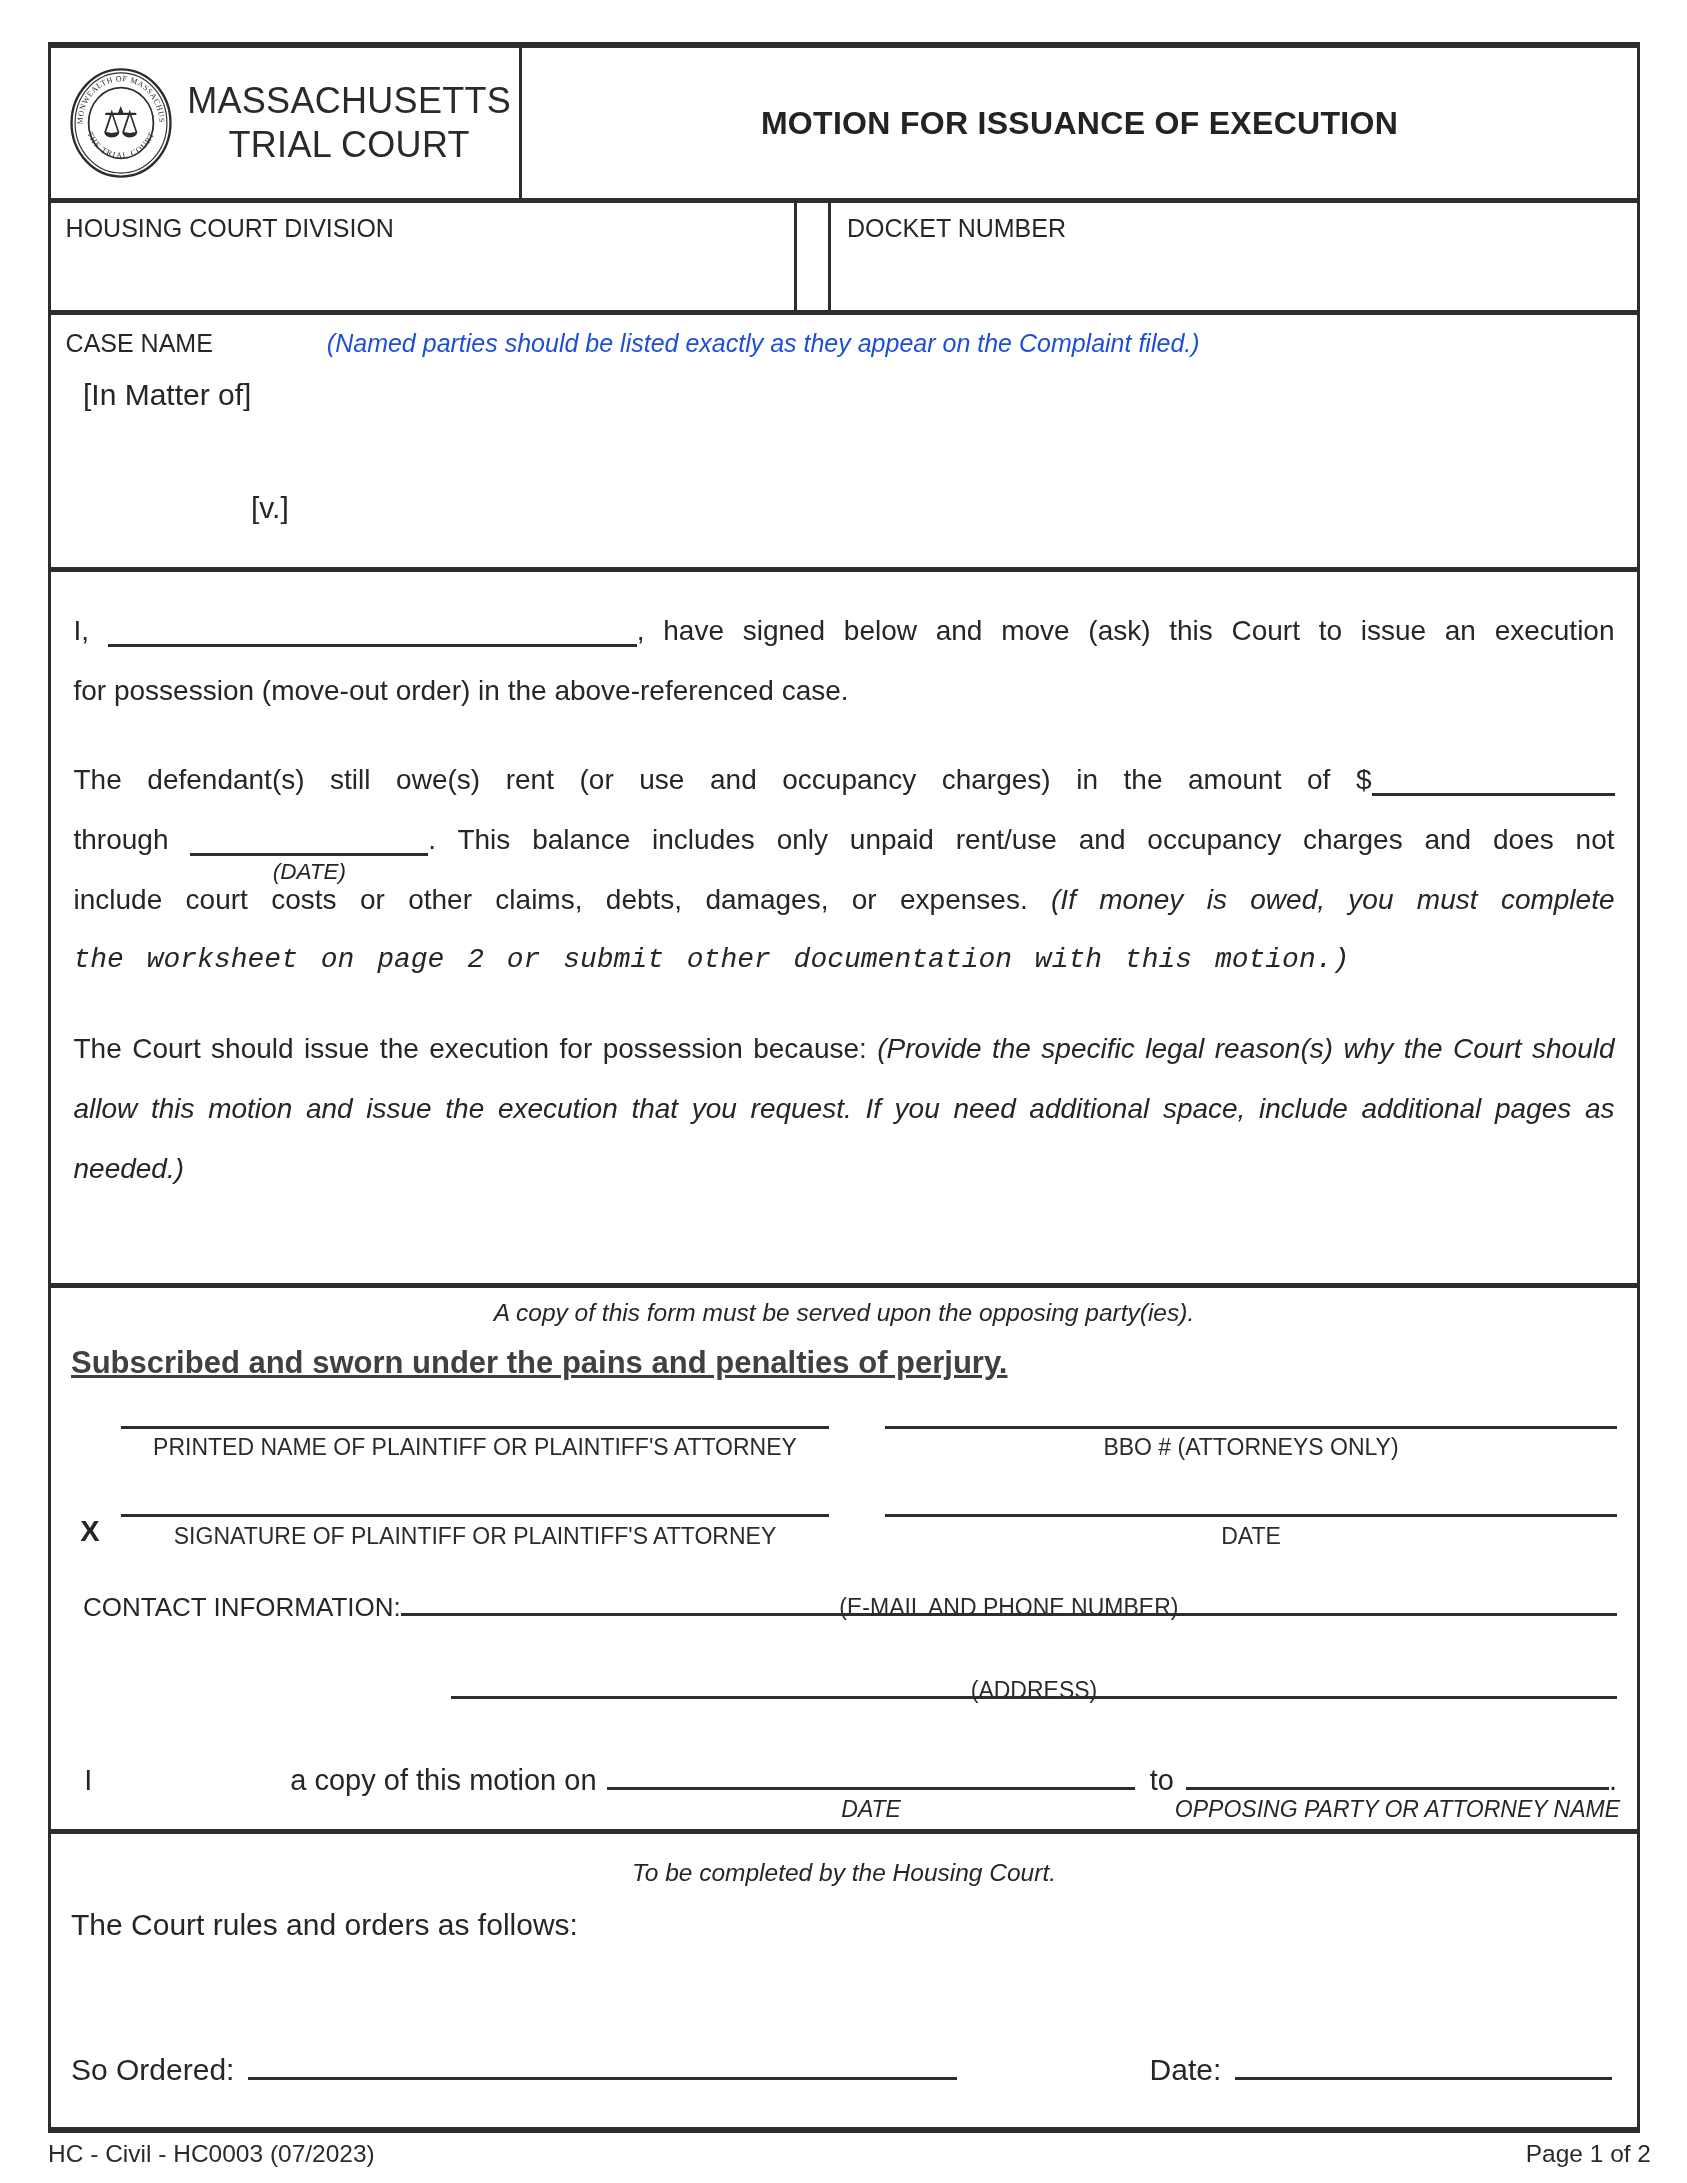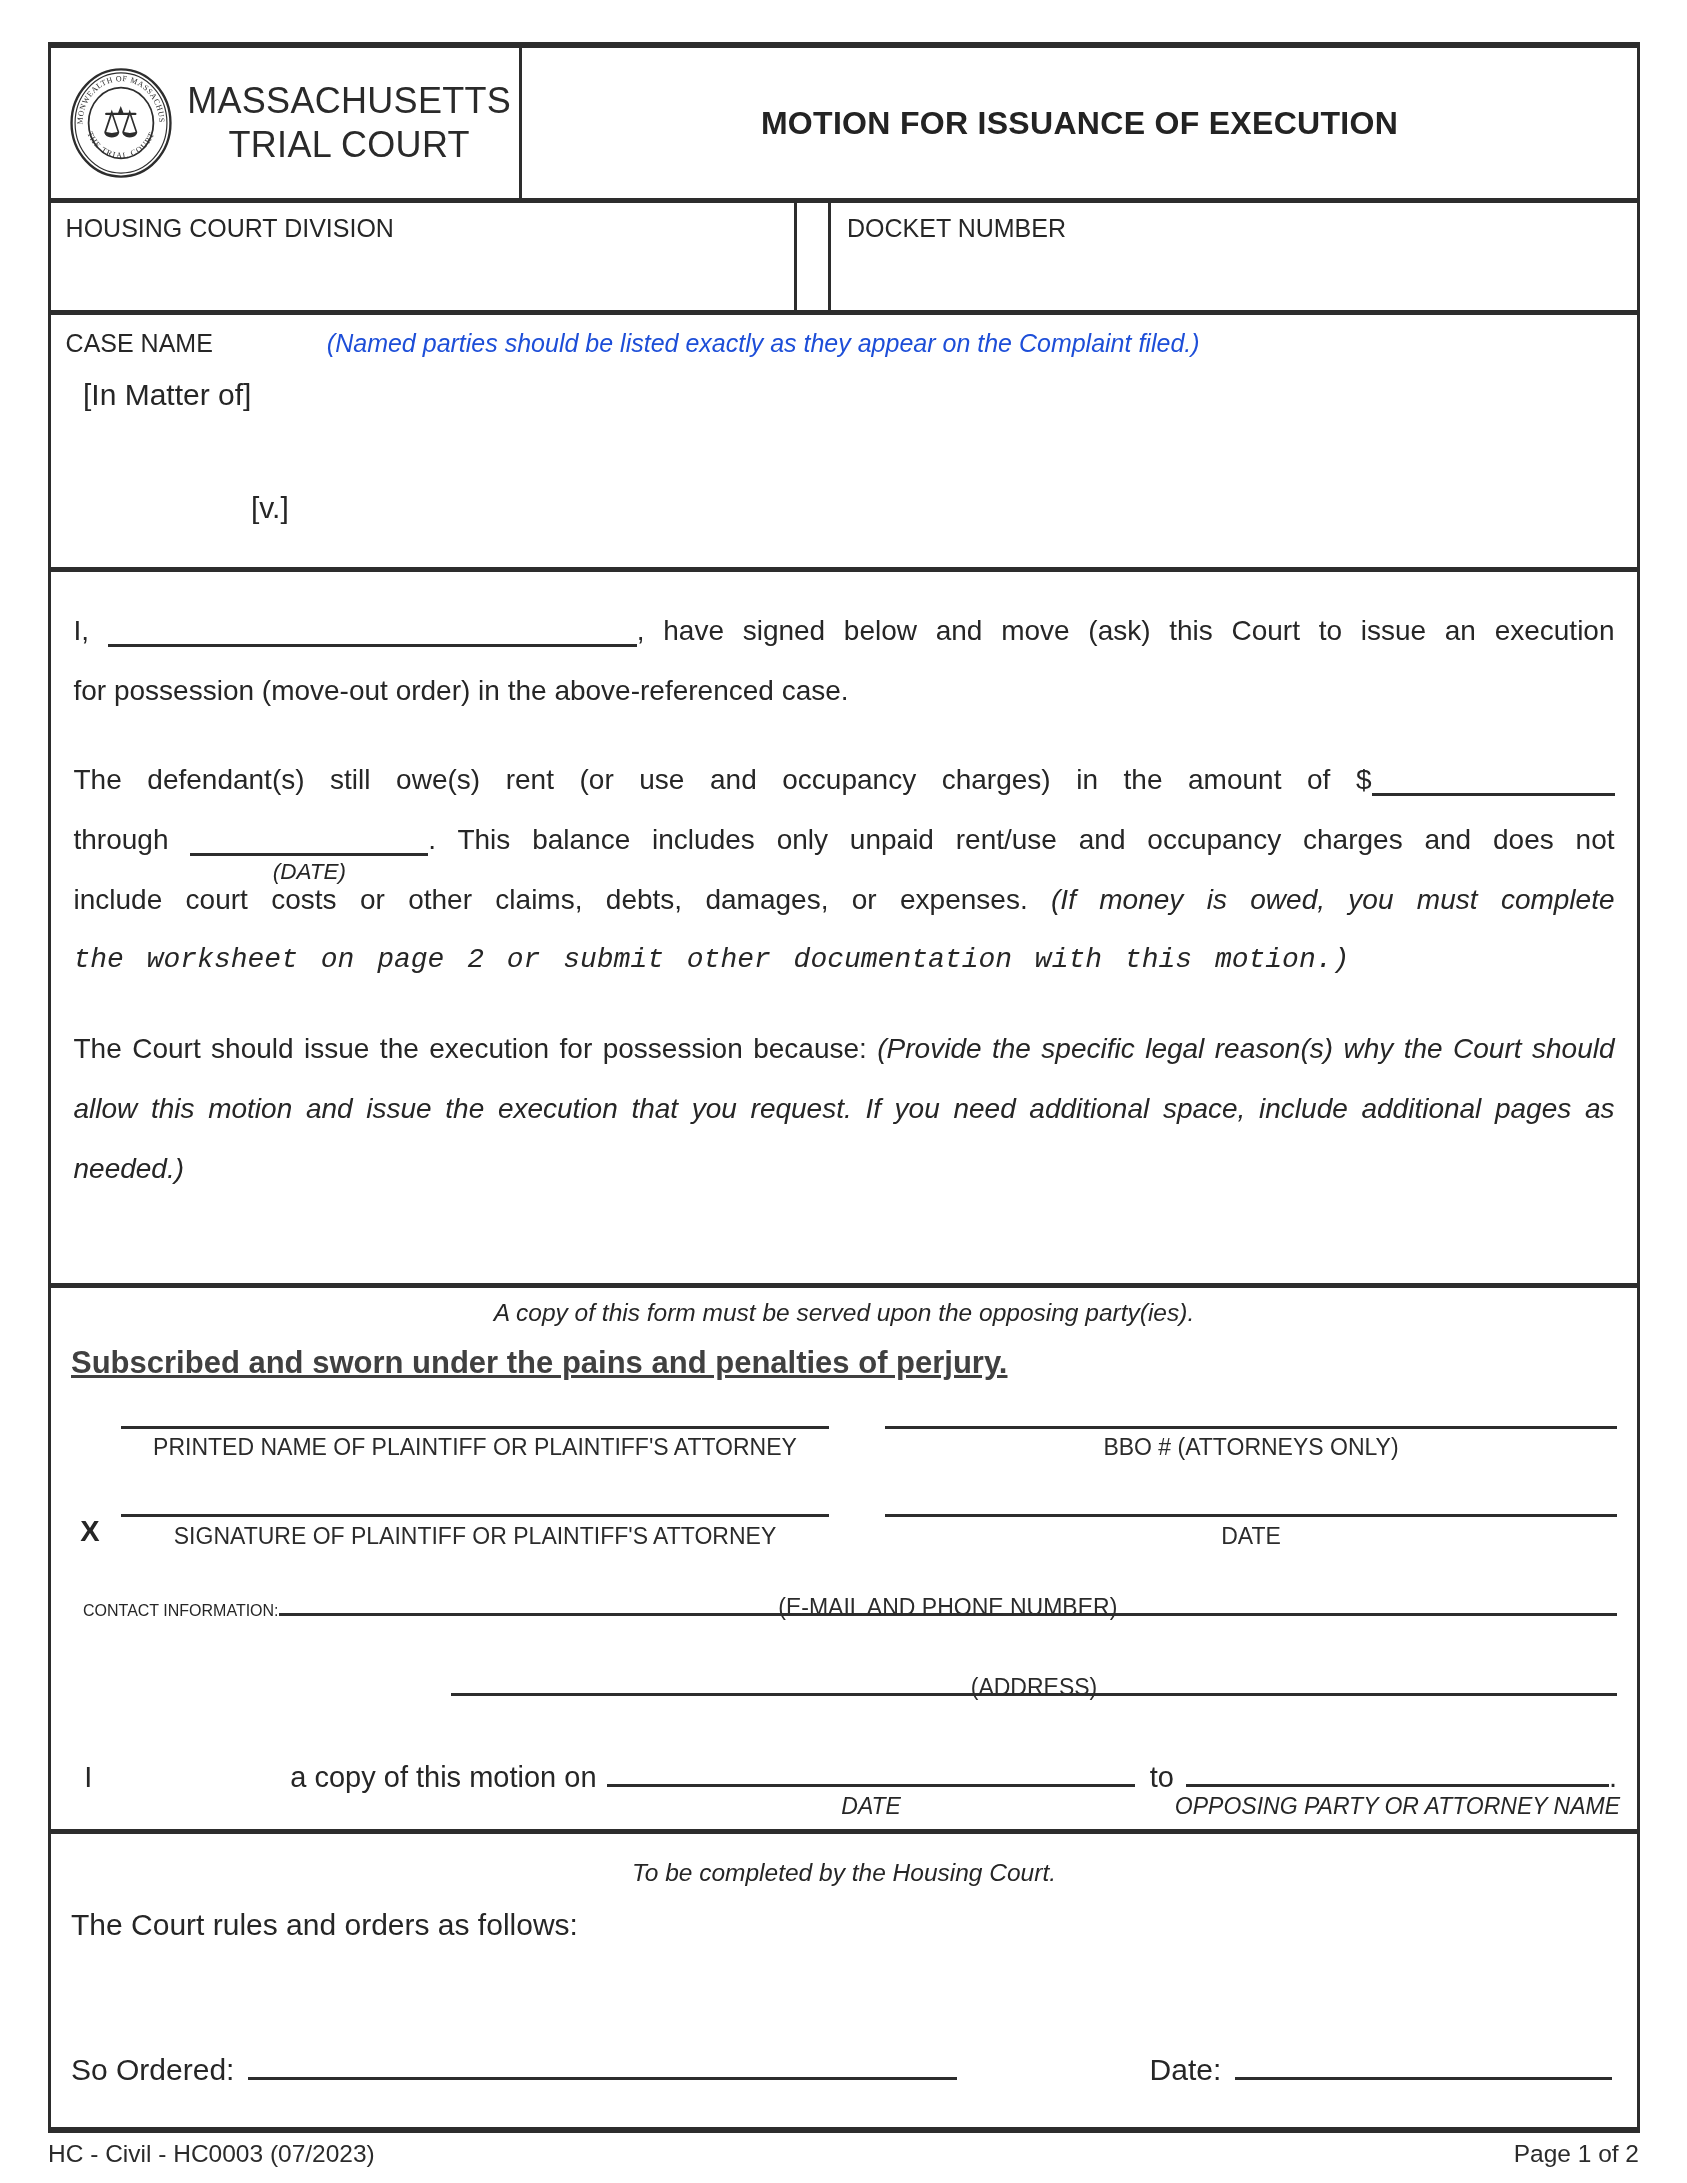--- a/index.html
+++ b/index.html
@@ -75,21 +75,21 @@
   .perjury { height: 546px; padding: 0 20px; }
   .served-note { text-align: center; font-style: italic; font-size: 24.5px; margin-top: 10.6px; }
   .sworn { font-size: 31px; font-weight: bold; margin-top: 18px; color: #404040; text-decoration: underline; }
   .sig-grid { display: grid; grid-template-columns: 50px 708px 56px 1fr; margin-top: 10.6px; }
   .sline { border-bottom: 3.3px solid #2d2d2d; }
   .h1line { height: 38px; }
   .h2line { height: 56px; }
   .slabel { text-align: center; font-size: 23px; margin-top: 5.3px; color: #2b2b2b; }
   .xcell { display: flex; align-items: flex-end; padding-bottom: 1.3px; font-size: 29px; font-weight: bold; padding-left: 9.3px; }
   .contact-row { display: flex; align-items: baseline; margin-top: 36px; padding-left: 12px; }
-  .contact-label { font-size: 16px; white-space: nowrap; }
+  .contact-label { font-size: 26px; white-space: nowrap; }
   .cline { flex: 1; position: relative; border-bottom: 3.3px solid #2d2d2d; height: 30px; }
   .under-label {
     position: absolute; top: 8px; left: 50%; transform: translateX(-50%);
     font-size: 23px; white-space: nowrap; color: #2b2b2b;
   }
   .address-row { margin-left: 380px; margin-top: 46px; position: relative; }
   .aline { border-bottom: 3.3px solid #2d2d2d; height: 30px; position: relative; }
   .cert-row { display: flex; align-items: baseline; margin-top: 65px; padding-left: 13.2px; font-size: 29px; }
   .gapfield { display: inline-block; width: 198px; }
   .cert-blank1 { flex: 1; margin-left: 10.6px; }
@@ -102,21 +102,21 @@
   .court-note { text-align: center; font-style: italic; font-size: 24.5px; margin-top: 25px; }
   .rules-label { font-size: 30px; margin-top: 21px; }
   .so-row { display: flex; align-items: baseline; margin-top: 101px; font-size: 30px; }
   .so-label { white-space: nowrap; }
   .so-line { width: 709px; margin-left: 13.2px; border-bottom: 3.3px solid #2d2d2d; height: 26.5px; }
   .date-label { margin-left: 193px; white-space: nowrap; }
   .date-line { flex: 1; margin-left: 13.2px; margin-right: 5.3px; border-bottom: 3.3px solid #2d2d2d; height: 26.5px; }
 
   
   .footer {
-    position: absolute; left: 48px; right: 48px; top: 2140px;
+    position: absolute; left: 48px; right: 36px; top: 2140px;
     display: flex; justify-content: space-between; font-size: 24.5px; color: #2b2b2b;
   }
 </style>
 </head>
 <body>
 
 <div class="page">
   <div class="sheet">
 
     <section class="hdr">

